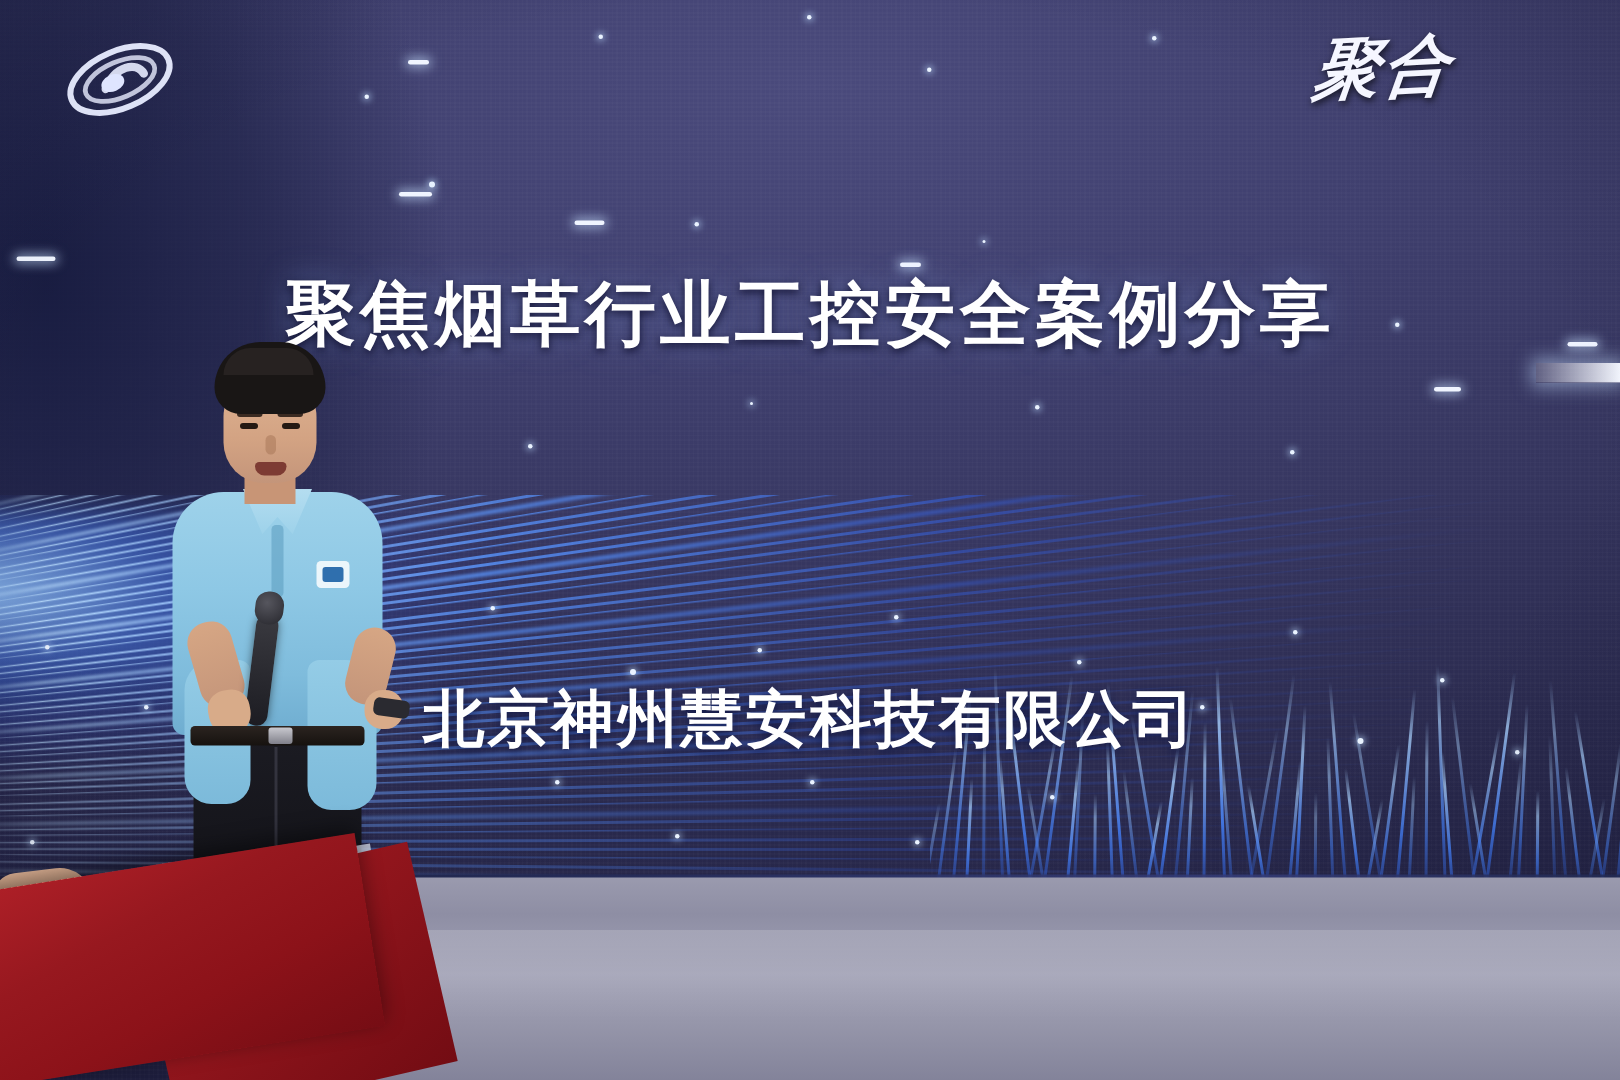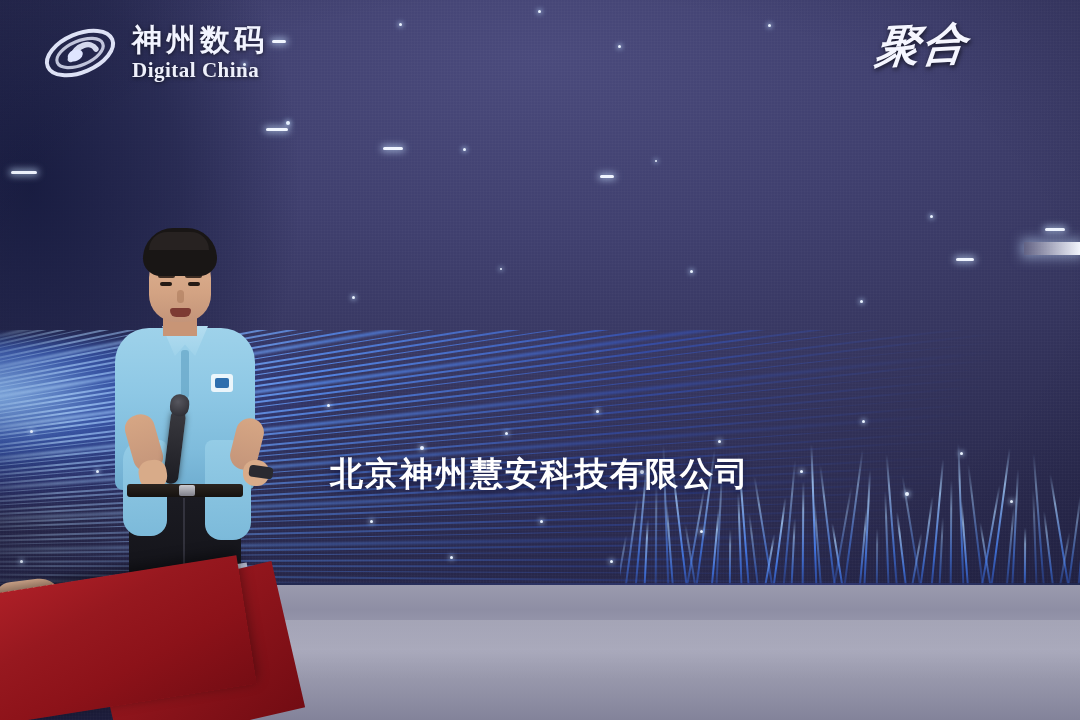--- a/index.html
+++ b/index.html
@@ -111,21 +111,21 @@
     text-shadow:0 2px 6px rgba(10,10,40,.85), 0 0 22px rgba(150,185,255,.35);
     white-space:nowrap;
   }
   .slide-date{
     position:absolute;left:0;right:0;top:348px;text-align:center;
     font-size:30px;font-weight:bold;color:#ffffff;letter-spacing:1px;
     text-shadow:0 2px 6px rgba(10,10,40,.8);
   }
   .slide-company{
     position:absolute;left:0;right:0;top:452px;text-align:center;
-    font-size:33px;font-weight:bold;color:#ffffff;letter-spacing:2px;
+    font-size:41px;font-weight:bold;color:#ffffff;letter-spacing:2px;
     text-shadow:0 2px 7px rgba(10,20,70,.85);
   }
 
   
   .brand{position:absolute;left:40px;top:22px;display:flex;align-items:center;gap:12px;}
   .brand-mark{width:80px;height:62px;flex:none;}
   .brand-text{display:flex;flex-direction:column;line-height:1;}
   .brand-cn{font-size:30px;font-weight:bold;color:#f2f4ff;letter-spacing:4px;
             text-shadow:0 1px 4px rgba(0,0,0,.6);}
   .brand-en{font-size:21px;font-weight:bold;color:#eef0fb;letter-spacing:.5px;margin-top:5px;
@@ -437,30 +437,27 @@
 
   <div class="brand">
     <svg class="brand-mark" viewBox="0 0 100 78">
       <g fill="none" stroke="#e8ecff" stroke-linecap="round">
         <ellipse cx="50" cy="39" rx="44" ry="24" stroke-width="5" transform="rotate(-23 50 39)" opacity=".95"></ellipse>
         <ellipse cx="50" cy="39" rx="31" ry="15" stroke-width="4" transform="rotate(-23 50 39)" opacity=".8"></ellipse>
         <path d="M38 47 C46 27, 64 24, 70 34" stroke-width="7" opacity=".9"></path>
       </g>
       <ellipse cx="44" cy="42" rx="10" ry="7" fill="#dfe5ff" transform="rotate(-23 44 42)"></ellipse>
     </svg>
-    <div class="brand-text">
-      <div class="brand-cn">神州数码</div>
-      <div class="brand-en">Digital China</div>
-    </div>
   </div>
 
   <div class="event-mark">
     <div class="event-cal">聚合</div>
   </div>
 
+  <div class="slide-title">聚焦烟草行业工控安全案例分享</div>
   <div class="slide-company">北京神州慧安科技有限公司</div>
 
   <div class="speaker">
     <div class="sp-pants">
         <div class="sp-pleat"></div>
       </div>
     <div class="sp-shirt">
       <div class="sp-collar"></div>
       <div class="sp-placket"></div>
       <div class="sp-logo"></div>

